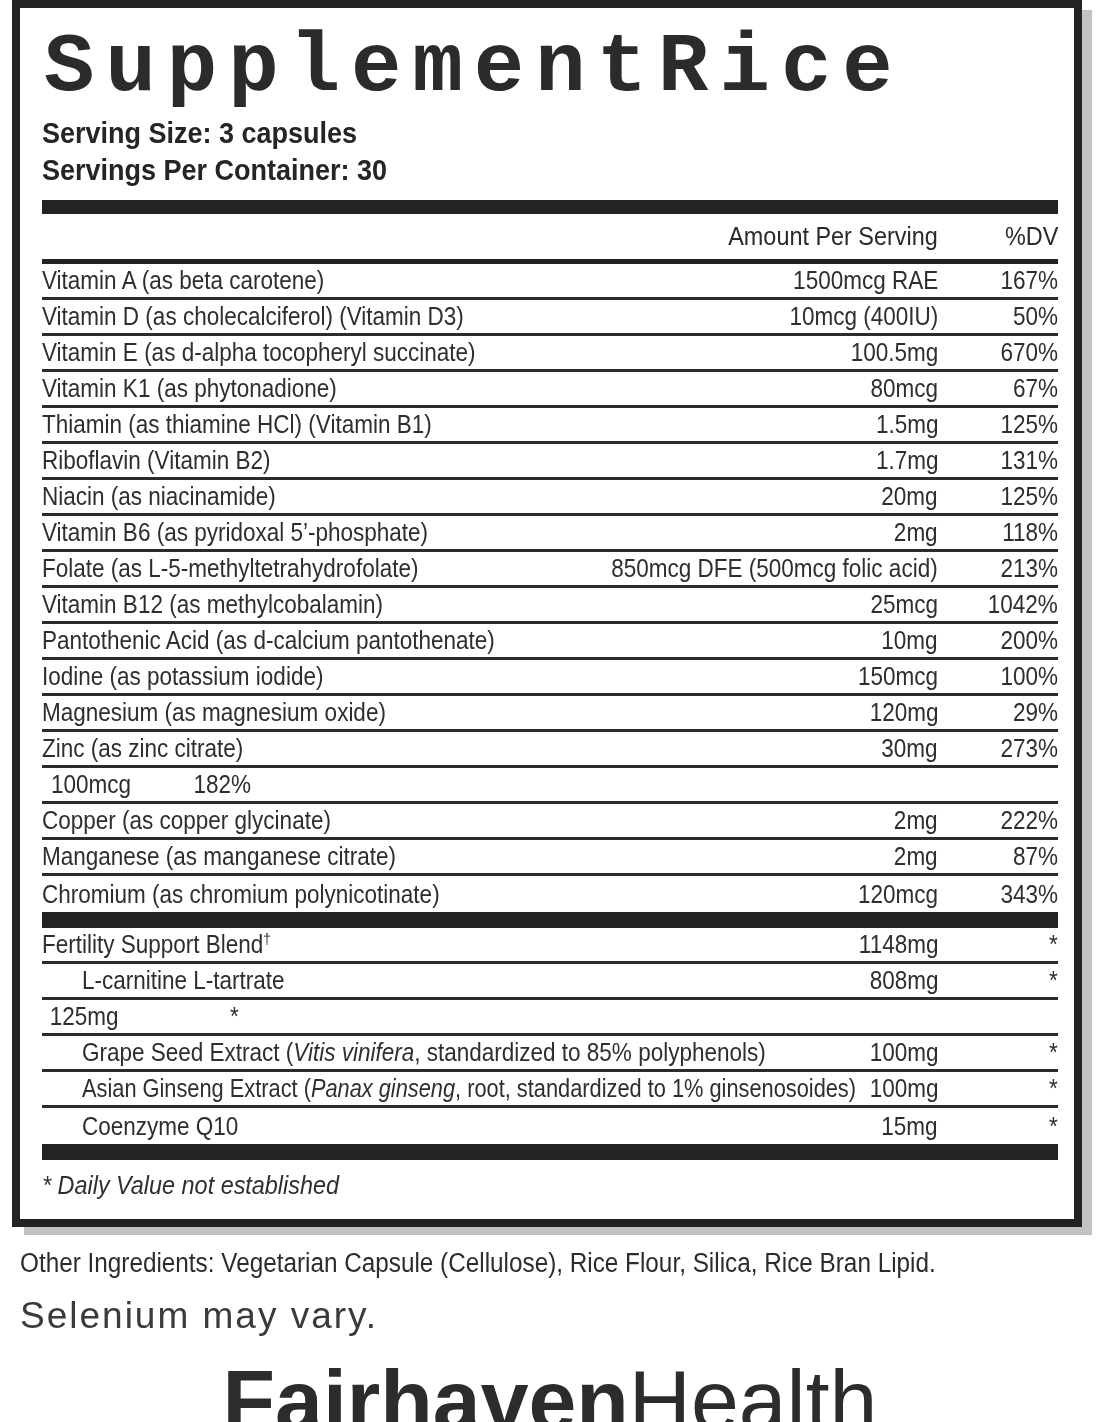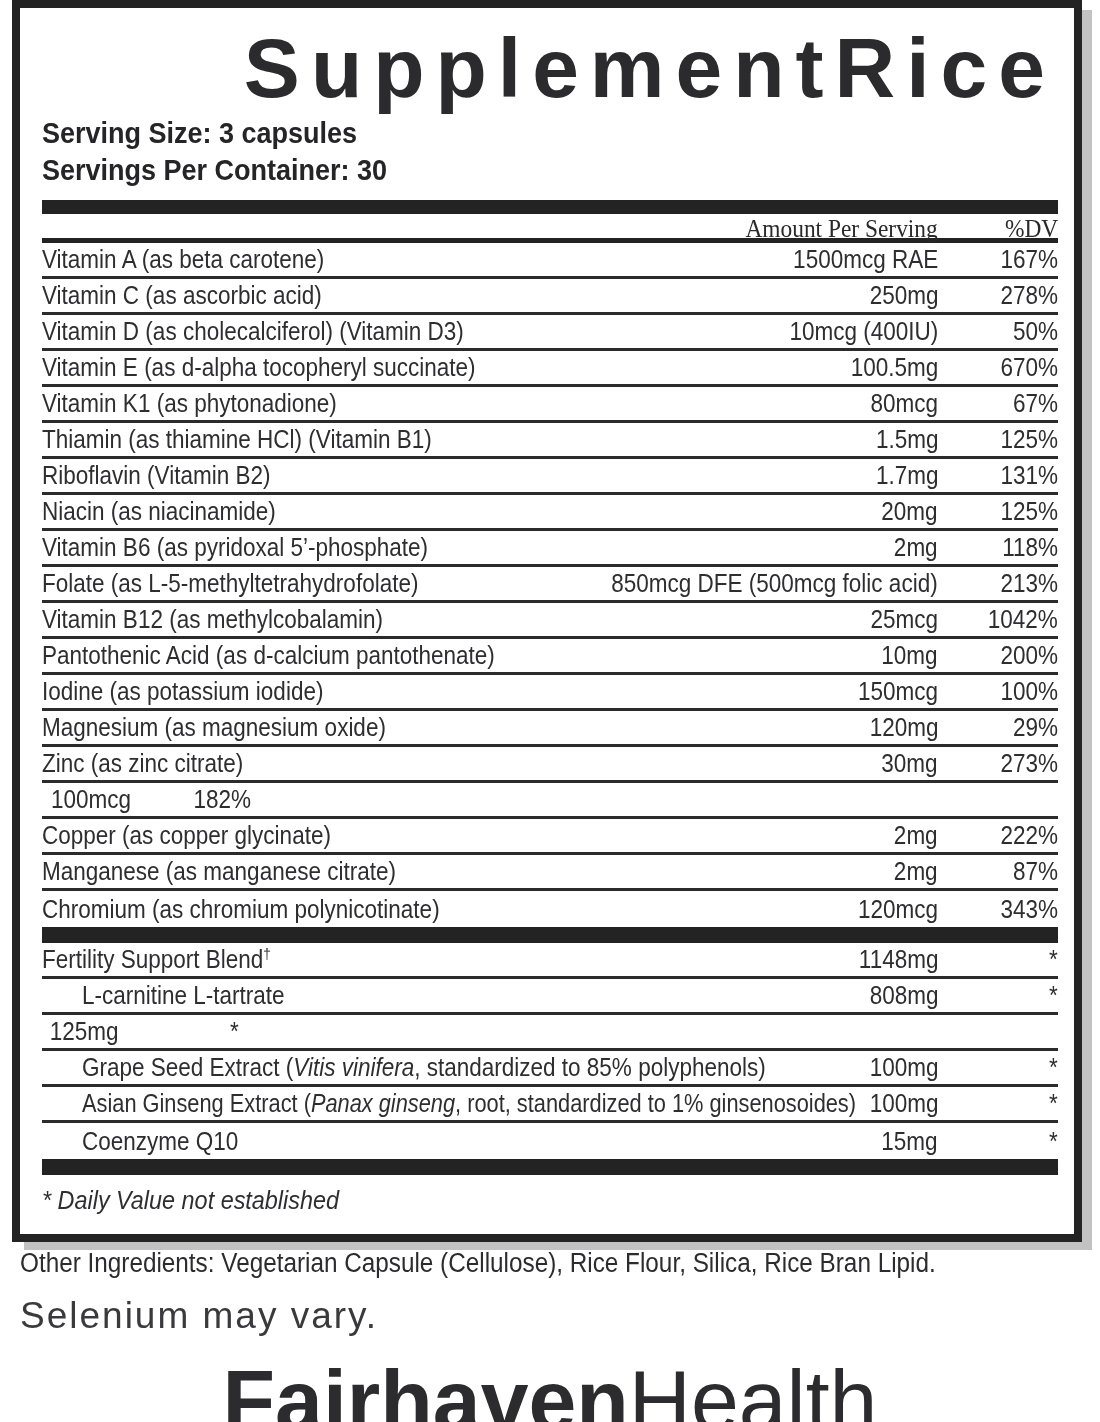--- a/index.html
+++ b/index.html
@@ -16,47 +16,47 @@
     left:12px; top:0;
     width:1070px;
     box-sizing:border-box;
     border:8px solid #232323;
     background:#ffffff;
     padding:0 16px 8px 22px;
     box-shadow:11px 9px 0 -1px #c2c2c2;
   }
   .title-row{
     display:flex;
-    justify-content:flex-end;
+    justify-content:flex-start;
     align-items:baseline;
     margin:14px 2px 0 2px;
     font-weight:700;
     font-size:84px;
     line-height:92px;
     letter-spacing:11px;
     color:#2b2b2d;
     white-space:nowrap;
+    font-family:Liberation Mono, monospace;
   }
   .serving-line{
     font-weight:700;
     font-size:30px;
     line-height:37px;
     color:#252527;
   }
   .cond{display:inline-block;transform:scaleX(0.9);transform-origin:0 50%;white-space:nowrap;}
   .bar{background:#232323;}
   .bar-top{height:14px;margin-top:12px;}
   .bar-mid{height:16px;}
   .hdr-row{
-    display:flex;
-    height:29px;
+    display:flex;align-items:center;
+    height:50px;
     border-bottom:5px solid #232323;
     box-sizing:border-box;
     font-size:26px;
-    font-family:Liberation Serif, serif;
   }
   .hdr-row .h-amt{flex:1;text-align:right;}
   .hdr-row .h-amt .cond-r{font-weight:400;}
   .hdr-row .h-dv{flex:0 0 120px;text-align:right;}
   .cond-r{display:inline-block;transform:scaleX(0.9);transform-origin:100% 50%;white-space:nowrap;}
   .rows{display:block;}
   .row{
     display:flex;align-items:center;
     height:36px;
     box-sizing:border-box;
@@ -133,25 +133,20 @@
     </div>
   </div>
 
   <div class="rows" id="main-rows">
       <div class="row">
         <div class="name"><span class="name-inner" style="transform: scaleX(0.9);"><span>Vitamin A (as beta carotene)</span></span></div>
         <div class="amount"><span class="cond-r">1500mcg RAE</span></div>
         <div class="dv"><span class="cond-r">167%</span></div>
       </div>
       <div class="row">
-        <div class="name"><span class="name-inner" style="transform: scaleX(0.9);"><span>Vitamin C (as ascorbic acid)</span></span></div>
-        <div class="amount"><span class="cond-r">250mg</span></div>
-        <div class="dv"><span class="cond-r">278%</span></div>
-      </div>
-      <div class="row">
         <div class="name"><span class="name-inner" style="transform: scaleX(0.9);"><span>Vitamin D (as cholecalciferol) (Vitamin D3)</span></span></div>
         <div class="amount"><span class="cond-r">10mcg (400IU)</span></div>
         <div class="dv"><span class="cond-r">50%</span></div>
       </div>
       <div class="row">
         <div class="name"><span class="name-inner" style="transform: scaleX(0.9);"><span>Vitamin E (as d-alpha tocopheryl succinate)</span></span></div>
         <div class="amount"><span class="cond-r">100.5mg</span></div>
         <div class="dv"><span class="cond-r">670%</span></div>
       </div>
       <div class="row">

